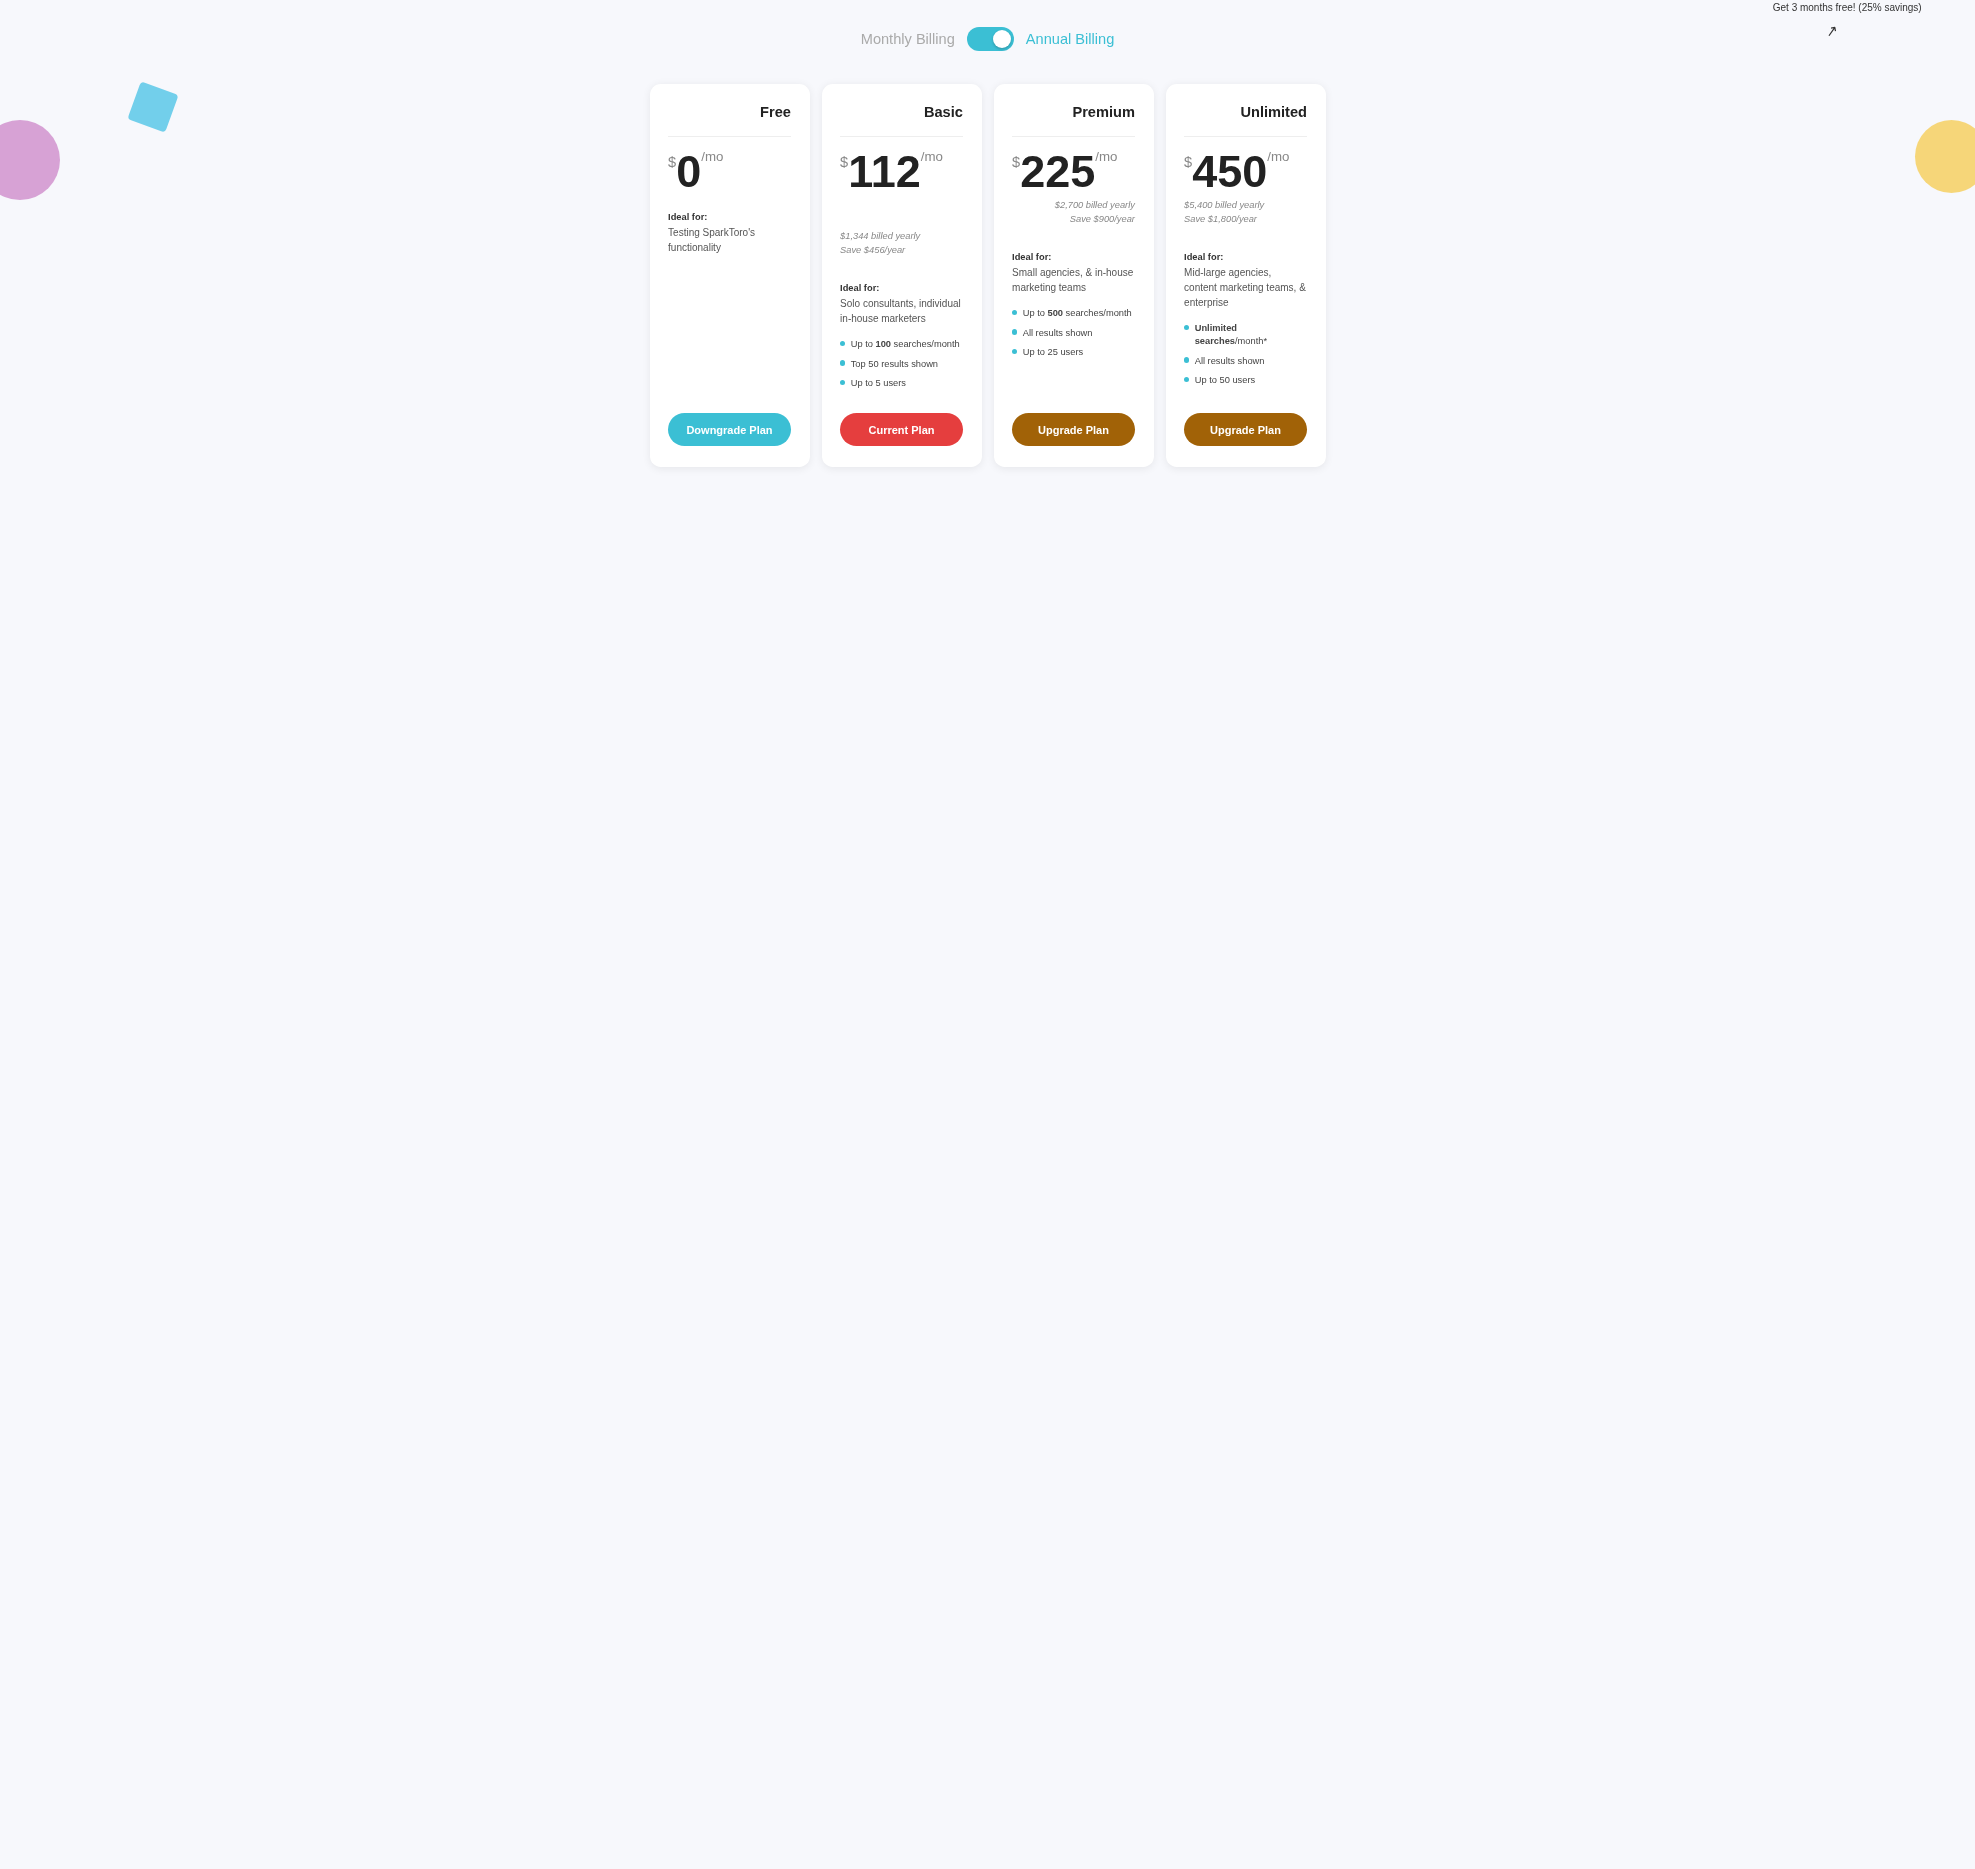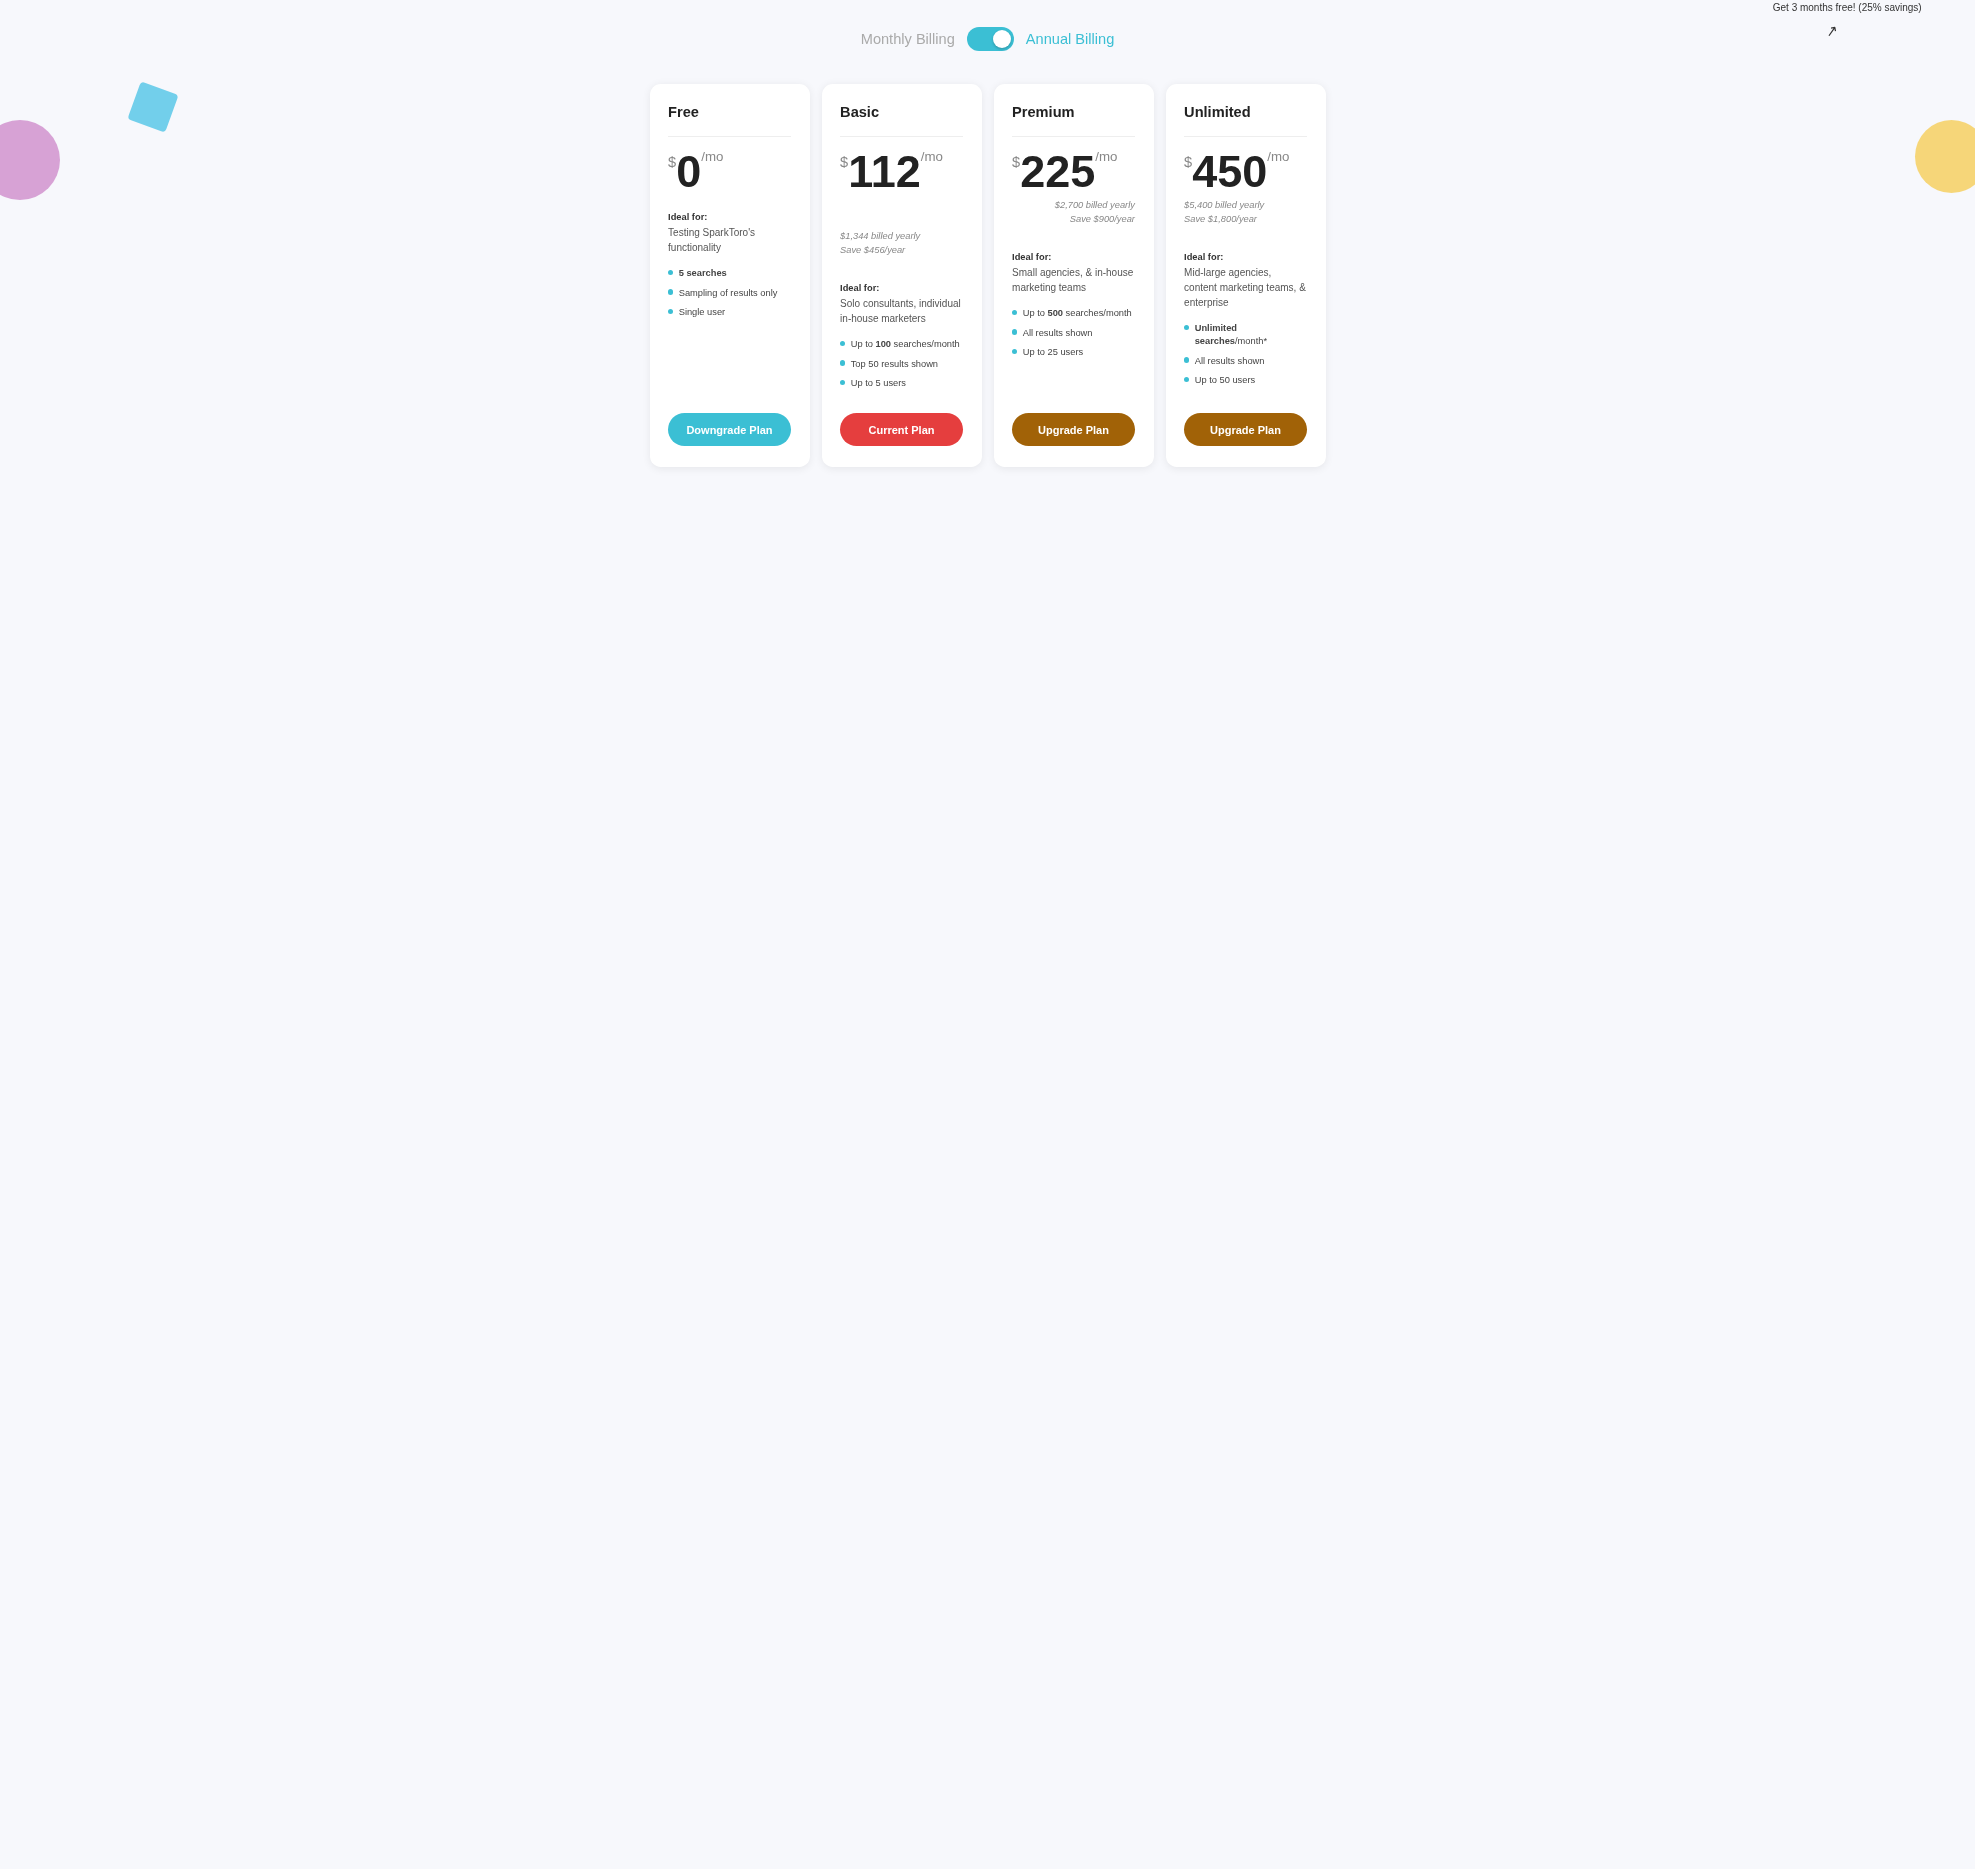--- a/index.html
+++ b/index.html
@@ -130,21 +130,21 @@
       flex-shrink: 0;
       box-shadow: 0 1.3px 8px rgba(0,0,0,0.07);
       display: flex;
       flex-direction: column;
     }
 
     .plan-name {
       font-size: 14.6px;
       font-weight: 700;
       color: #222;
-      text-align: left;
+      text-align: right;
       margin-bottom: 16px;
     }
 
     .price-row {
       display: flex;
       align-items: flex-start;
       margin-bottom: 5.3px;
     }
     .price-dollar {
       font-size: 14.6px;
@@ -267,34 +267,20 @@
       <div class="plan-name">Free</div>
       <div class="divider"></div>
       <div class="price-row">
         <span class="price-dollar">$</span>
         <span class="price-amount">0</span>
         <span class="price-per">/mo</span>
       </div>
       <div style="min-height: 13.3px;"></div>
       <div class="ideal-label">Ideal for:</div>
       <div class="ideal-text">Testing SparkToro's functionality</div>
-      <ul class="features-list">
-        <li>
-          <span class="dot"></span>
-          <span><strong>5 searches</strong></span>
-        </li>
-        <li>
-          <span class="dot"></span>
-          <span>Sampling of results only</span>
-        </li>
-        <li>
-          <span class="dot"></span>
-          <span>Single user</span>
-        </li>
-      </ul>
       <button class="plan-btn btn-downgrade">Downgrade Plan</button>
     </div>
     <div class="plan-card">
       <div class="plan-name">Basic</div>
       <div class="divider"></div>
       <div class="price-row">
         <span class="price-dollar">$</span>
         <span class="price-amount">112</span>
         <span class="price-per">/mo</span>
       </div>

